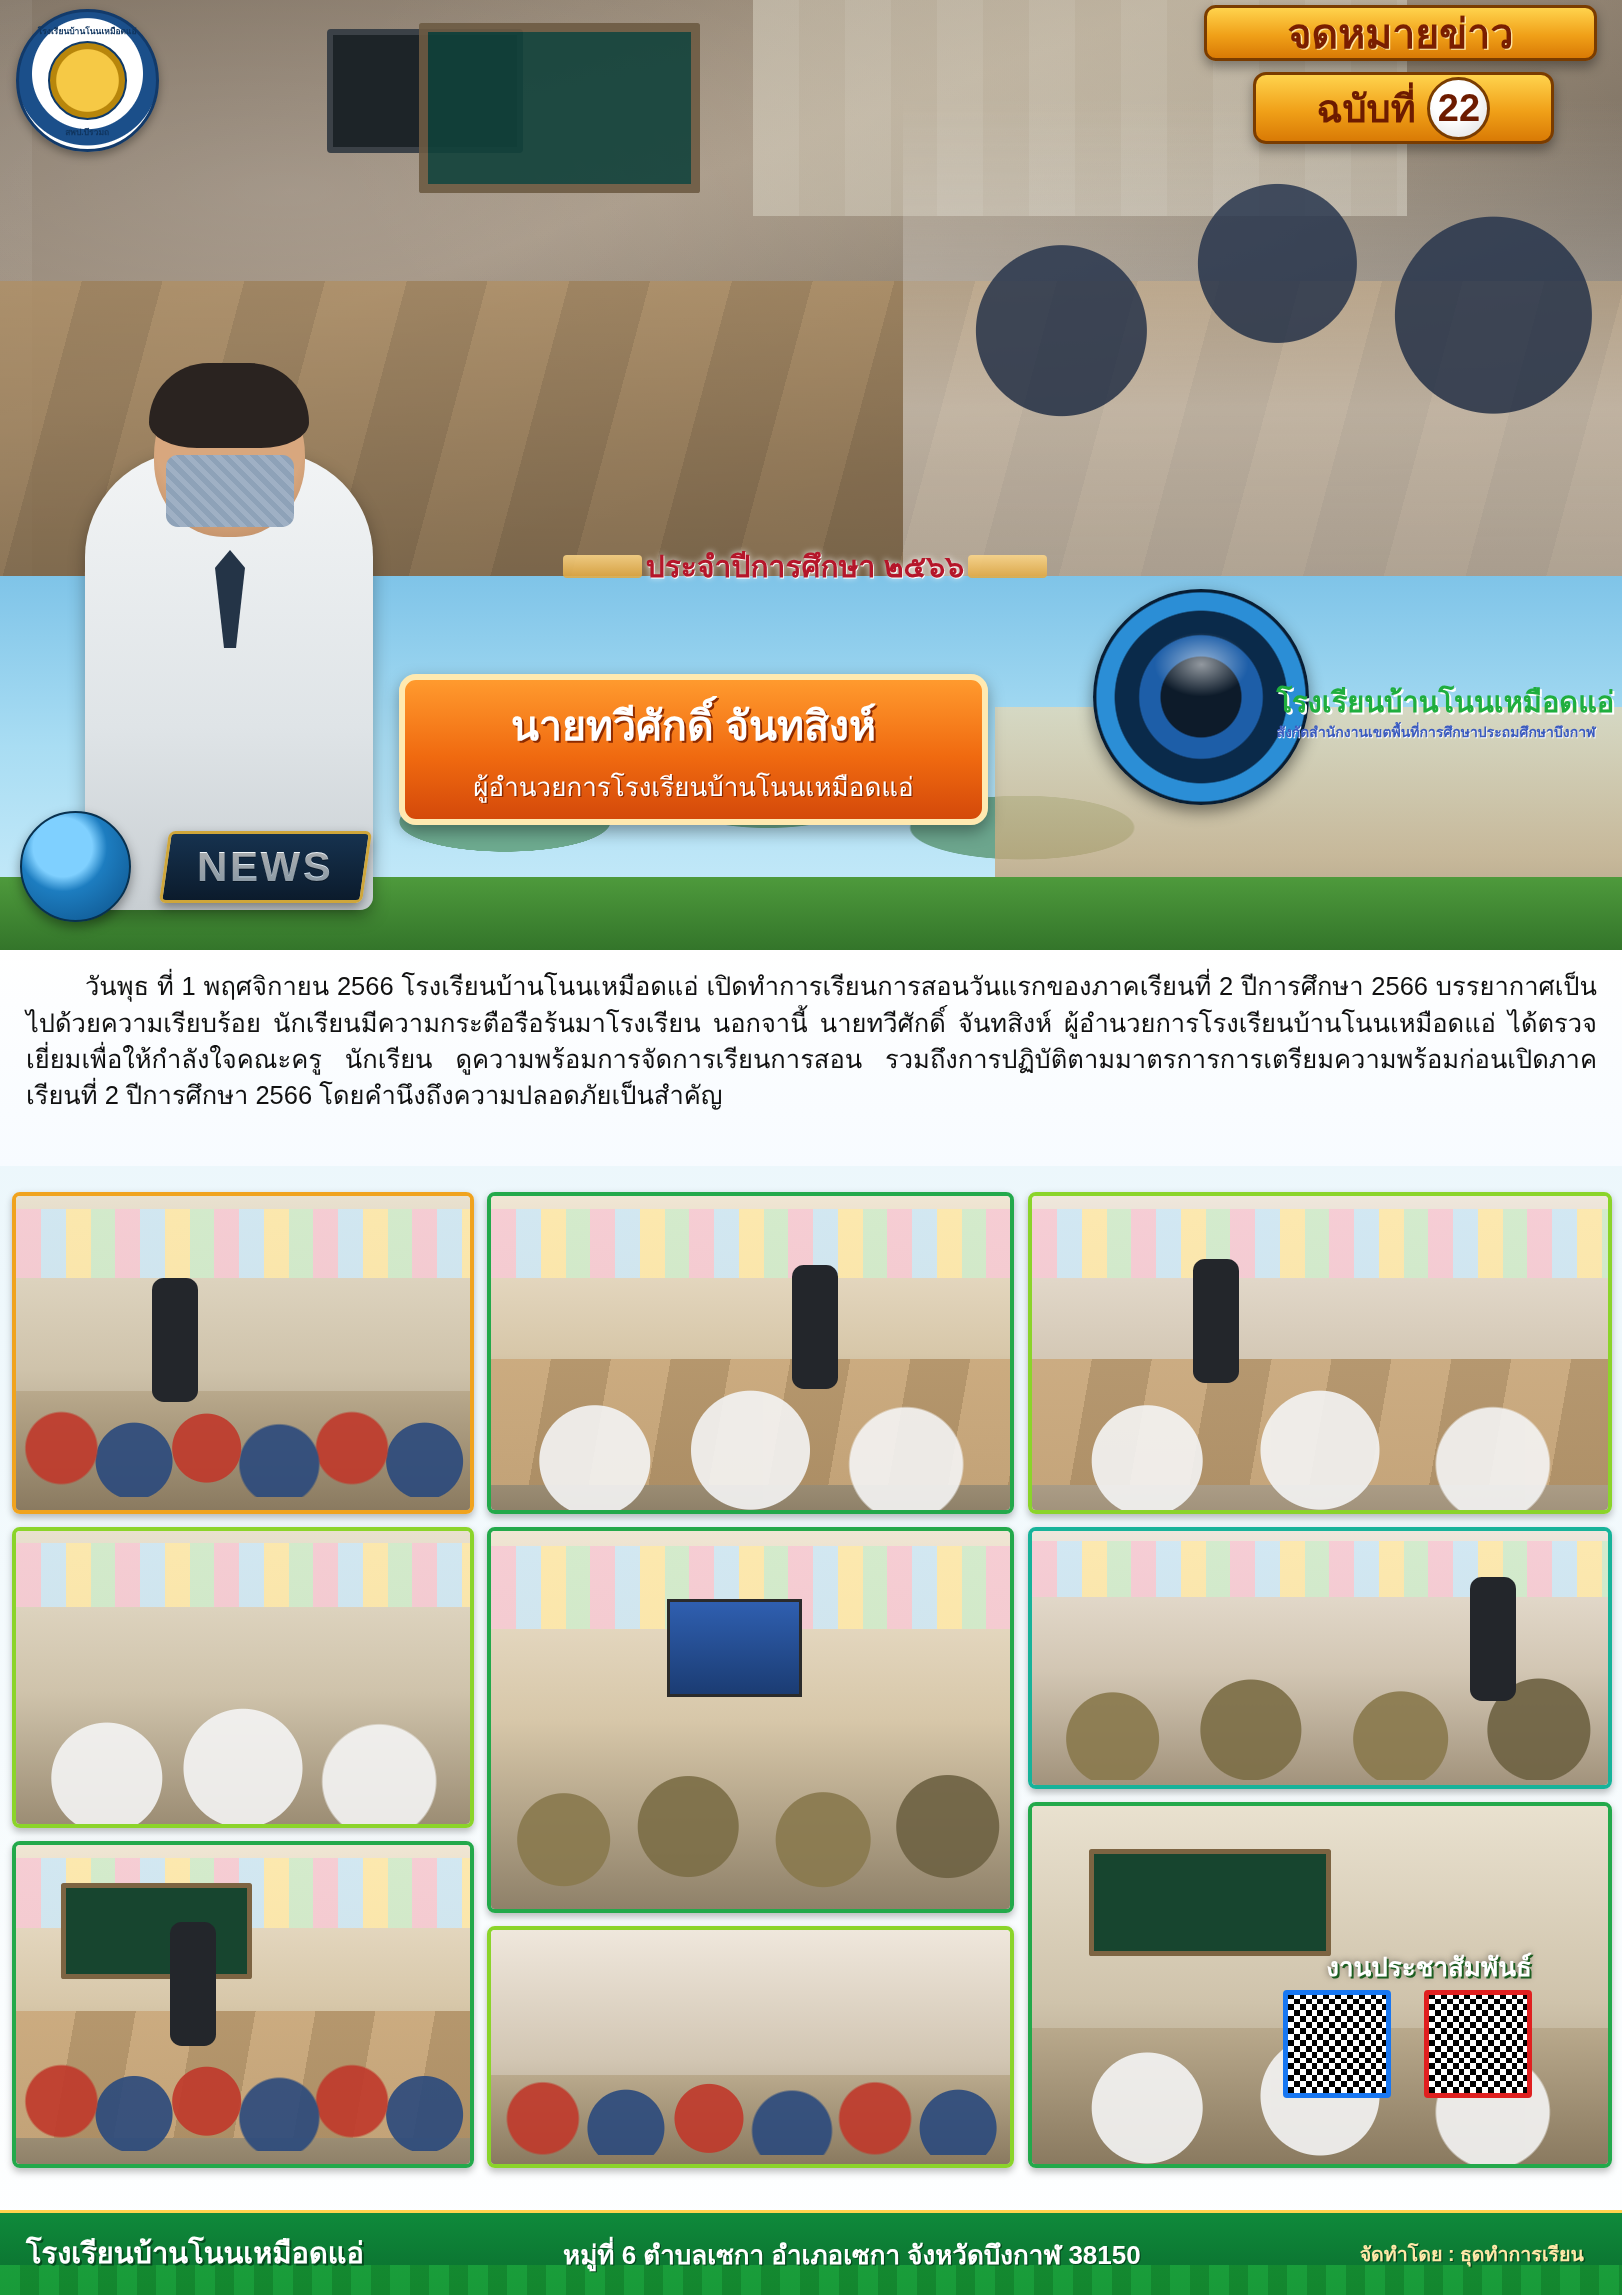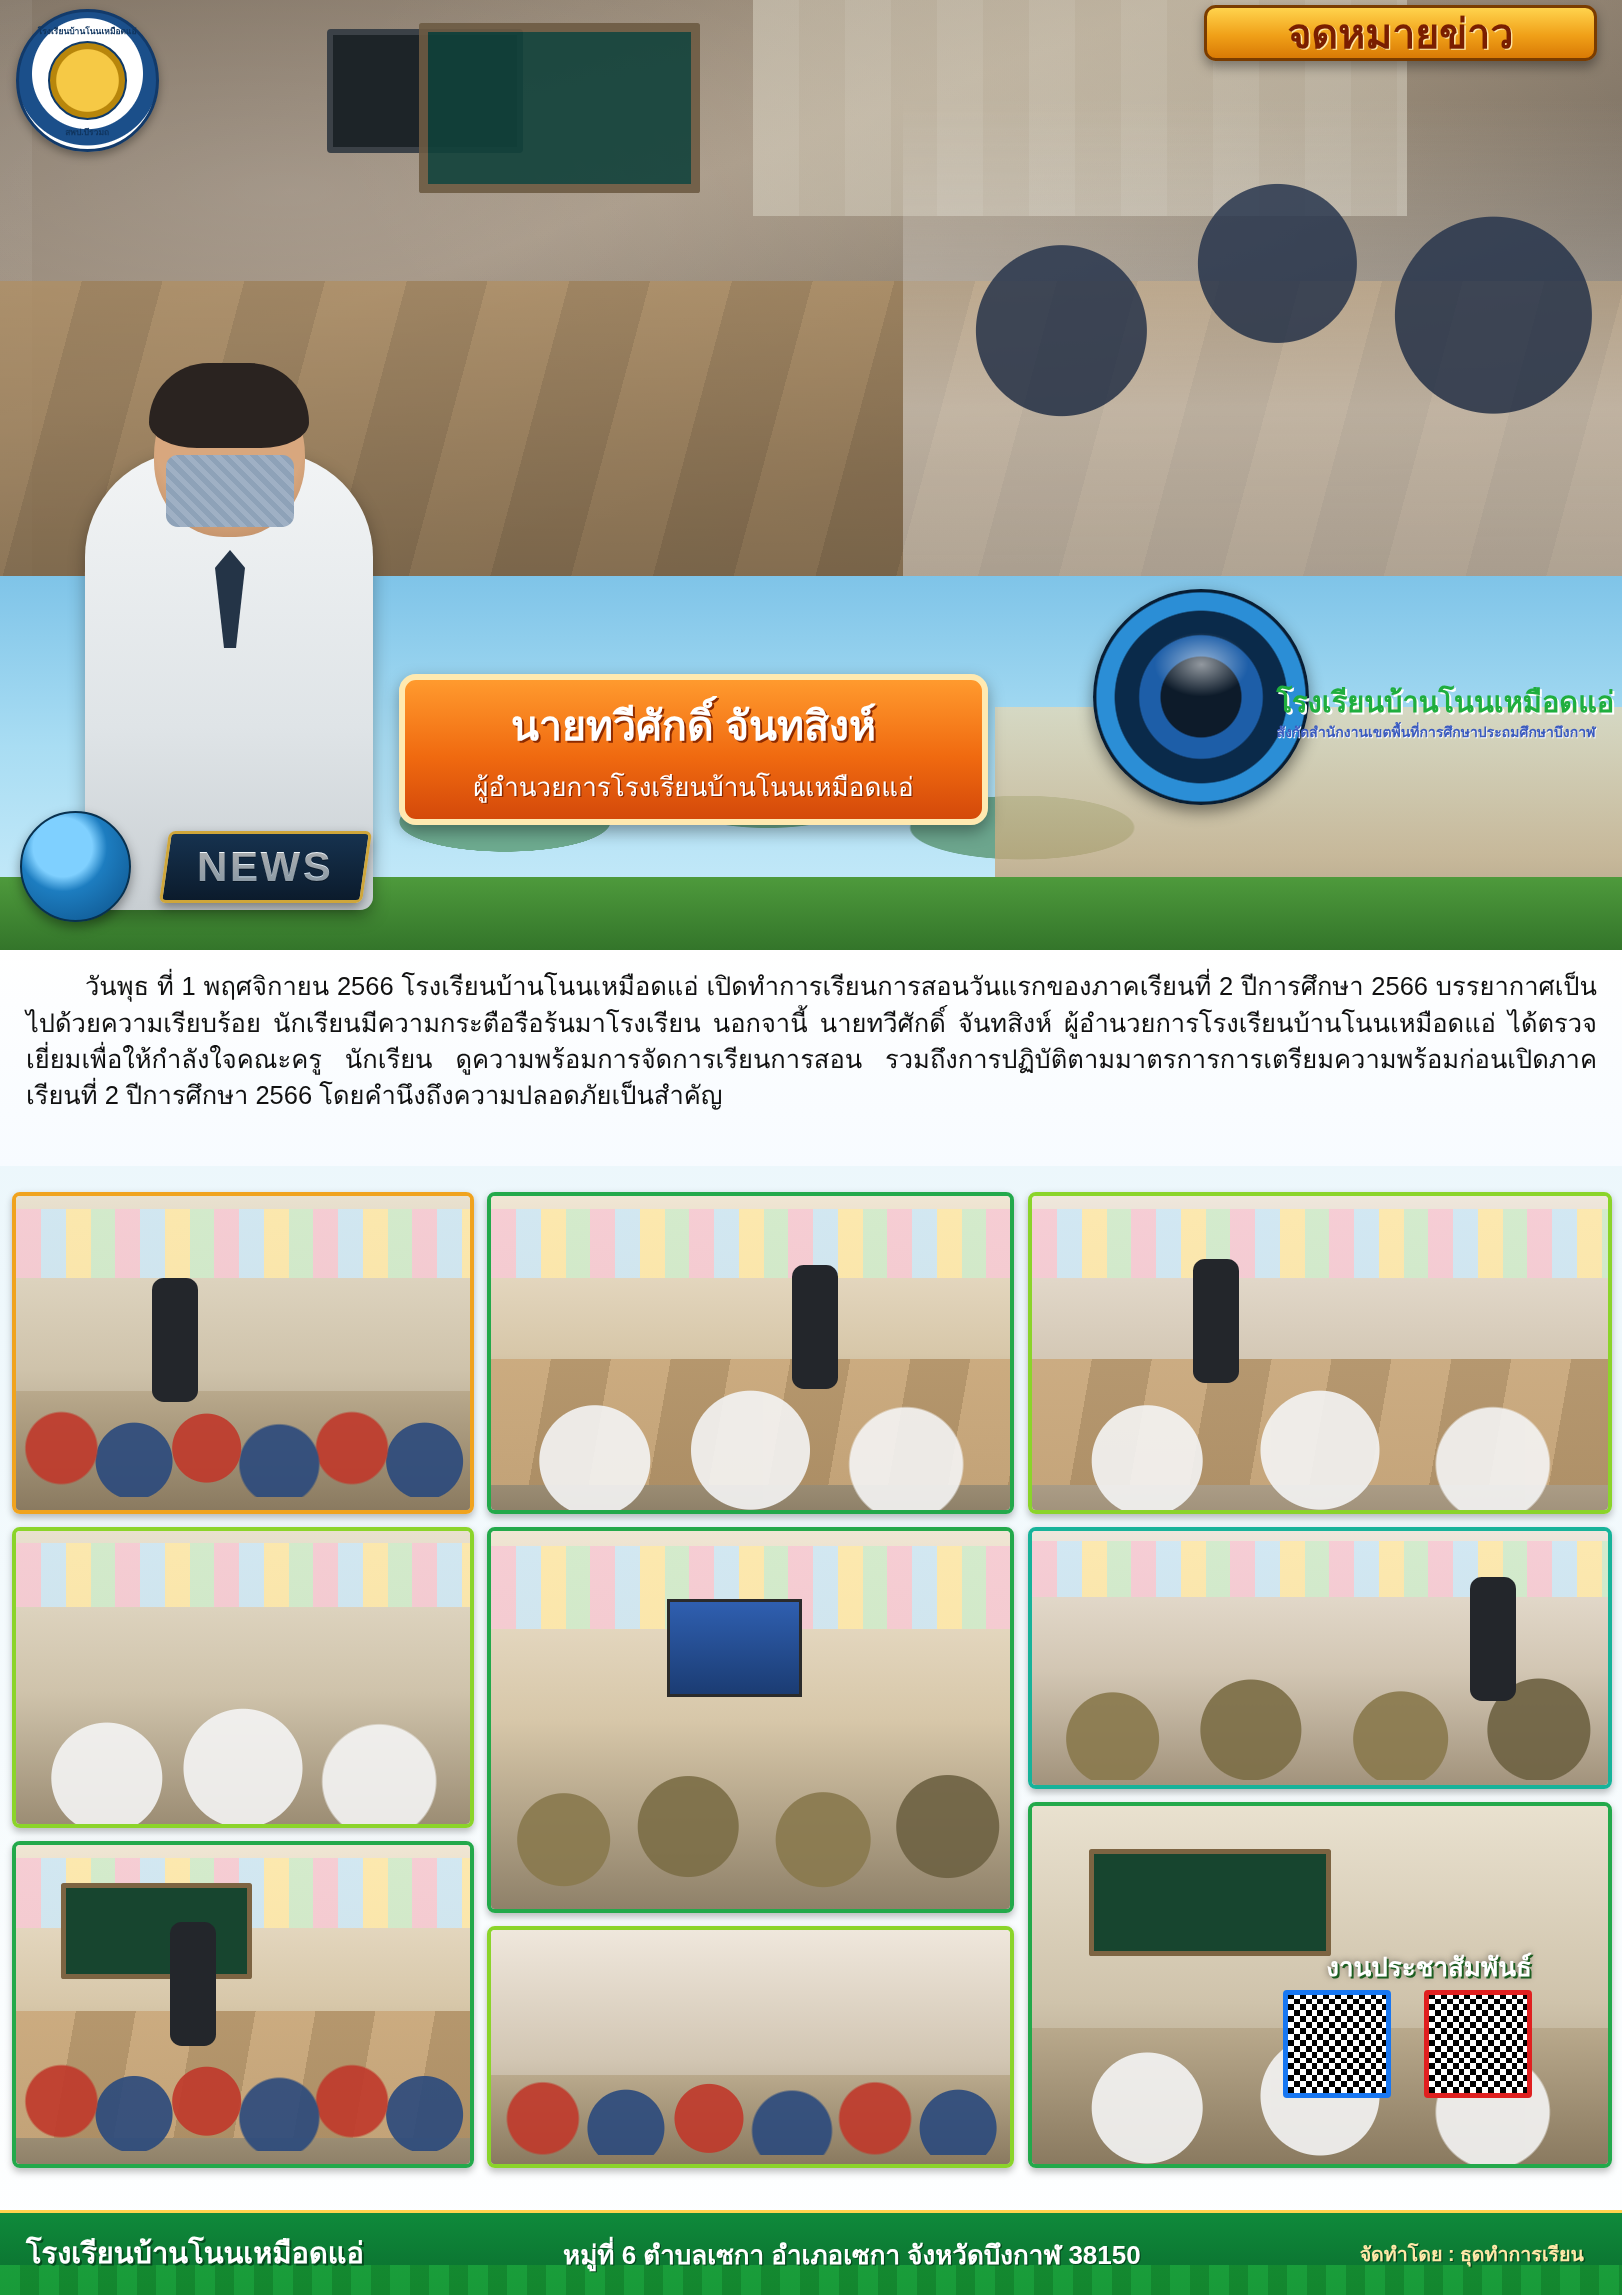--- a/index.html
+++ b/index.html
@@ -395,21 +395,28 @@
     <div class="logo">
       <div class="logo-text-top">โรงเรียนบ้านโนนเหมือดแอ่</div>
       <div class="logo-inner"></div>
       <div class="logo-text-bot">สพป.บึรวมถ</div>
     </div>
 
     <div class="news-title">
       <span>จดหมายข่าว</span>
     </div>
 
-
+    <div class="issue-box">
+      <span class="issue-label">ฉบับที่</span>
+      <span class="issue-num">22</span>
+    </div>
+
+    <div class="year-ribbon">
+      <span>ประจำปีการศึกษา ๒๕๖๖</span>
+    </div>
 
     <div class="director-photo">
       <div class="director-body"></div>
       <div class="director-head"></div>
       <div class="director-hair"></div>
       <div class="director-mask"></div>
       <div class="director-tie"></div>
     </div>
 
     <div class="name-plate">

